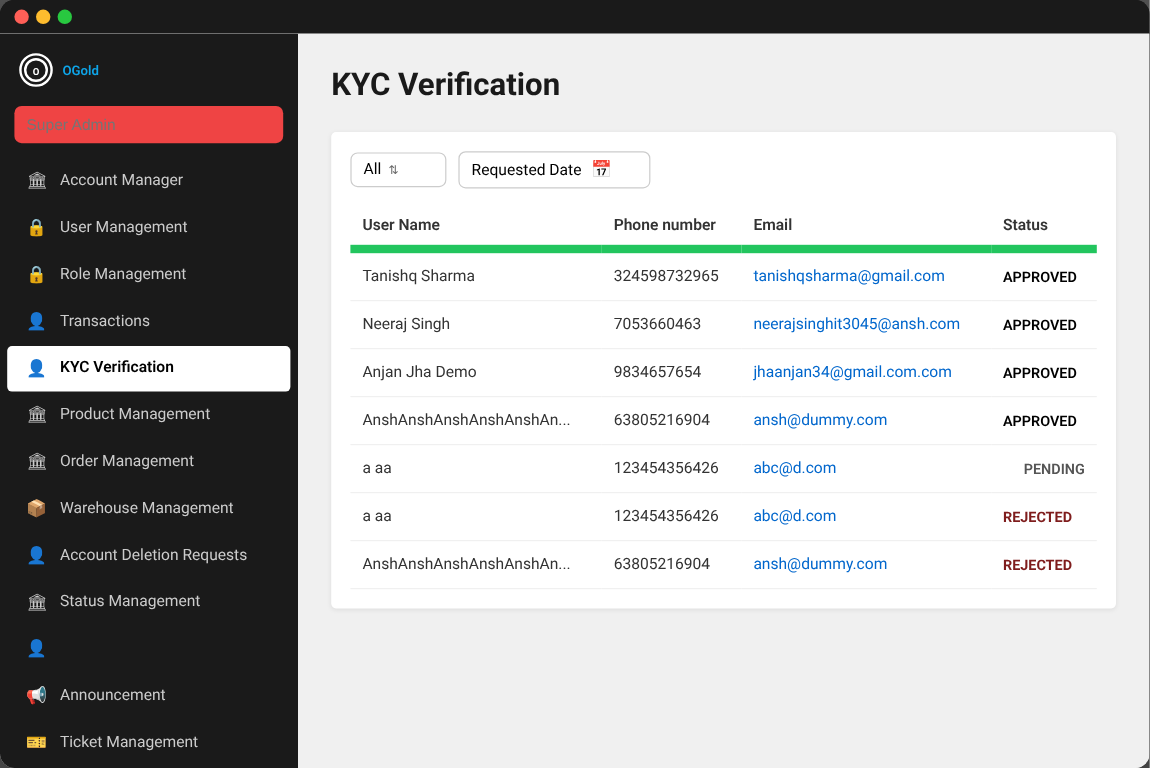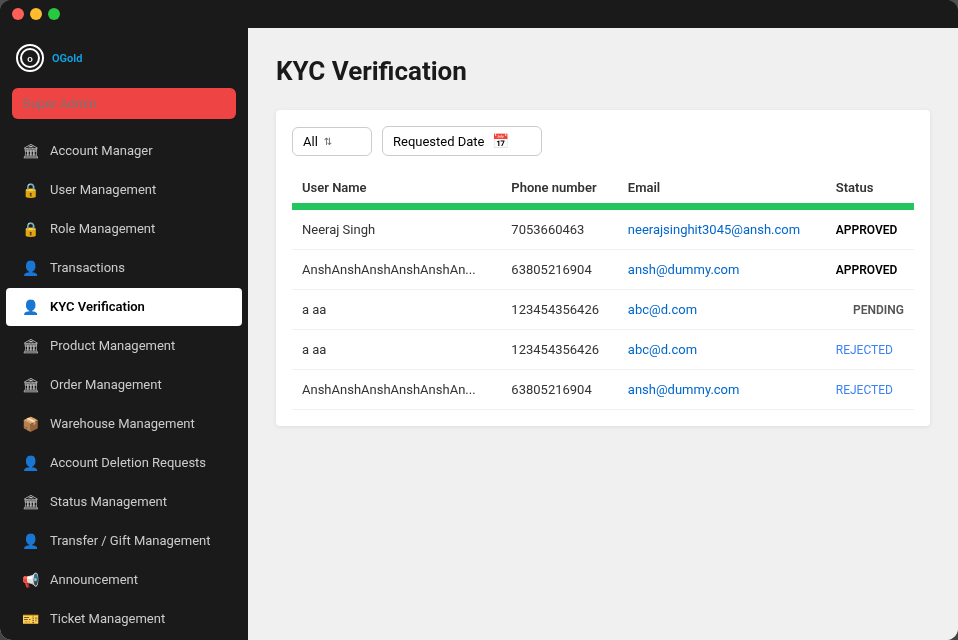--- a/index.html
+++ b/index.html
@@ -206,22 +206,22 @@
       font-weight: 600;
       font-size: 12px;
     }
     .status-pending {
       color: #555;
       font-weight: 600;
       font-size: 12px;
       text-align: right;
     }
     .status-rejected {
-      color: #3b82f6;
-      font-weight: 400;
+      color: #7f1d1d;
+      font-weight: 700;
       font-size: 12px;
     }
     .email-link { color: #0066cc; text-decoration: none; }
     ::-webkit-scrollbar { width: 4px; }
     ::-webkit-scrollbar-track { background: transparent; }
     ::-webkit-scrollbar-thumb { background: #555; border-radius: 2px; }
   </style>
 </head>
 <body>
 
@@ -287,21 +287,20 @@
           <div class="nav-item">
       <span class="nav-icon">👤</span>
       <span>Account Deletion Requests</span>
     </div>
           <div class="nav-item">
       <span class="nav-icon">🏛</span>
       <span>Status Management</span>
     </div>
           <div class="nav-item">
       <span class="nav-icon">👤</span>
-      <span>Transfer / Gift Management</span>
     </div>
           <div class="nav-item">
       <span class="nav-icon">📢</span>
       <span>Announcement</span>
     </div>
           <div class="nav-item">
       <span class="nav-icon">🎫</span>
       <span>Ticket Management</span>
     </div>
         </div>
@@ -326,26 +325,38 @@
           <thead>
             <tr id="header-row">
                 <th>User Name</th>
                 <th>Phone number</th>
                 <th>Email</th>
                 <th>Status</th>
               </tr>
           </thead>
           <tbody id="table-body">
               <tr>
+                <td>Tanishq Sharma</td>
+                <td>324598732965</td>
+                <td><a class="email-link" href="#">tanishqsharma@gmail.com</a></td>
+                <td class="status-approved">APPROVED</td>
+              </tr>
+              <tr>
                 <td>Neeraj Singh</td>
                 <td>7053660463</td>
                 <td><a class="email-link" href="#">neerajsinghit3045@ansh.com</a></td>
                 <td class="status-approved">APPROVED</td>
               </tr>
               <tr>
+                <td>Anjan Jha Demo</td>
+                <td>9834657654</td>
+                <td><a class="email-link" href="#">jhaanjan34@gmail.com.com</a></td>
+                <td class="status-approved">APPROVED</td>
+              </tr>
+              <tr>
                 <td>AnshAnshAnshAnshAnshAn...</td>
                 <td>63805216904</td>
                 <td><a class="email-link" href="#">ansh@dummy.com</a></td>
                 <td class="status-approved">APPROVED</td>
               </tr>
               <tr>
                 <td>a aa</td>
                 <td>123454356426</td>
                 <td><a class="email-link" href="#">abc@d.com</a></td>
                 <td class="status-pending">PENDING</td>

